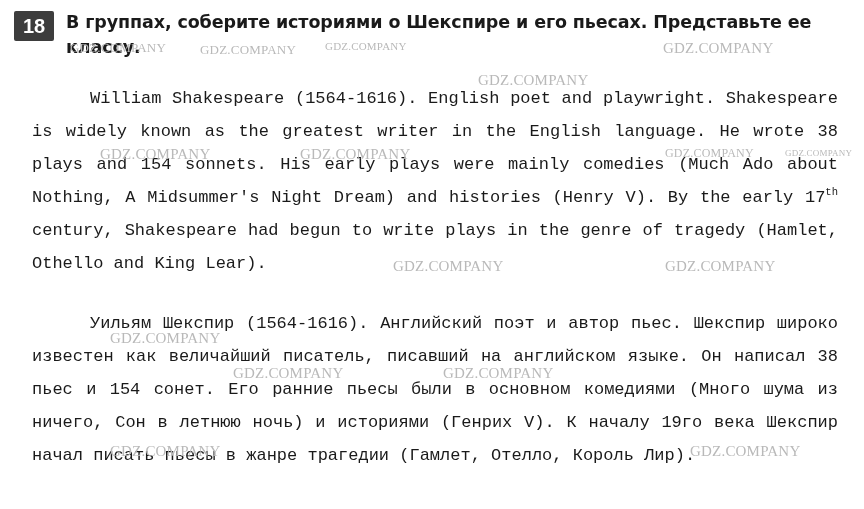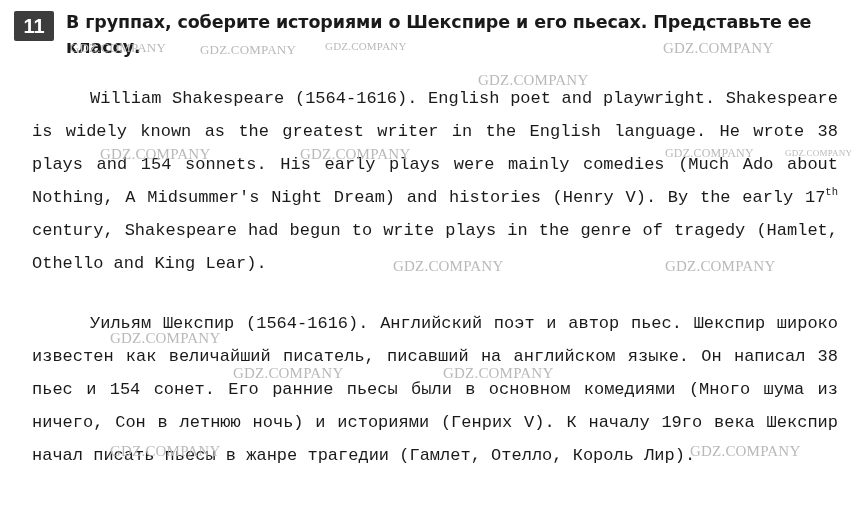--- a/index.html
+++ b/index.html
@@ -89,21 +89,21 @@
     user-select: none;
     font-weight: 400;
   }
 </style>
 </head>
 <body>
 
 <div class="page">
 
   <div class="task-header">
-    <div class="task-number">11</div>
+    <div class="task-number">18</div>
     <div class="task-prompt">В группах, соберите историями о Шекспире и его пьесах. Представьте ее классу.</div>
   </div>
 
   <div class="body-block">
     <p class="para first-indent"><span>William Shakespeare (1564-1616). English poet and playwright. Shakespeare is widely known as the greatest writer in the English language. He wrote 38 plays and 154 sonnets. His early plays were mainly comedies (Much Ado about Nothing, A Midsummer's Night Dream) and histories (Henry V). By the early 17</span><sup>th</sup><span> century, Shakespeare had begun to write plays in the genre of tragedy (Hamlet, Othello and King Lear).</span></p>
 
     <p class="para first-indent">Уильям Шекспир (1564-1616). Английский поэт и автор пьес. Шекспир широко известен как величайший писатель, писавший на английском языке. Он написал 38 пьес и 154 сонет. Его ранние пьесы были в основном комедиями (Много шума из ничего, Сон в летнюю ночь) и историями (Генрих V). К началу 19го века Шекспир начал писать пьесы в жанре трагедии (Гамлет, Отелло, Король Лир).</p>
   </div>
 
   <div id="watermark-layer">

